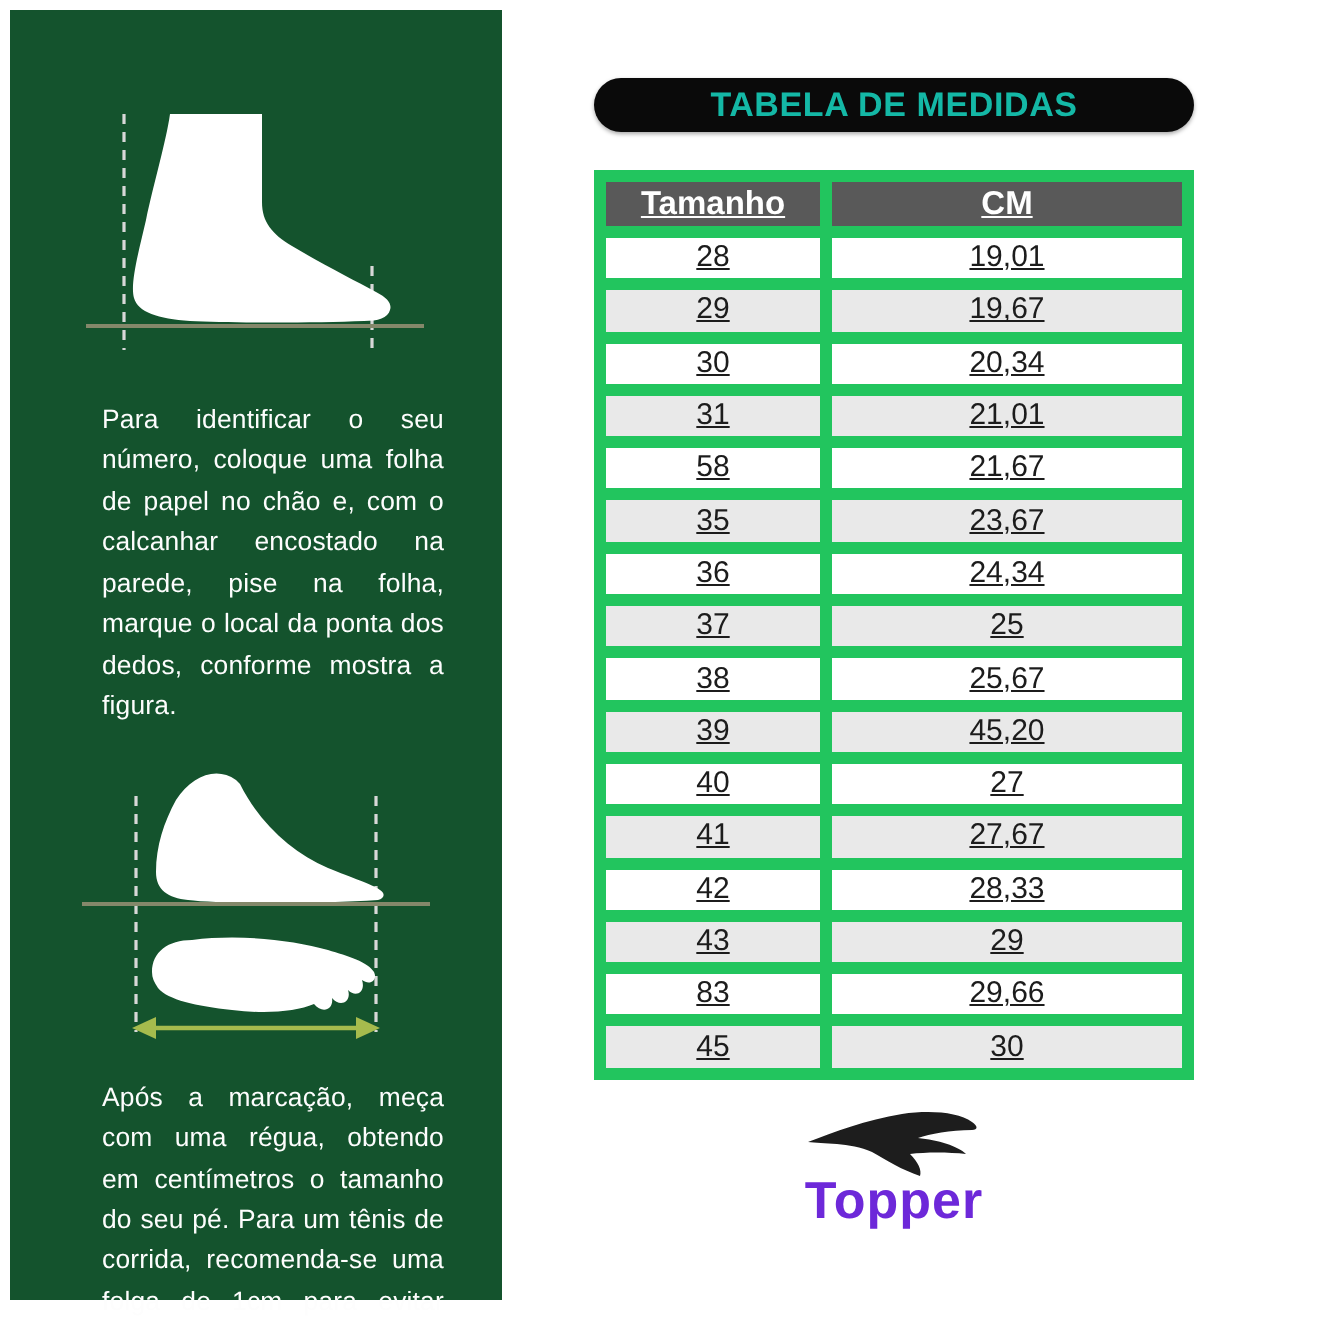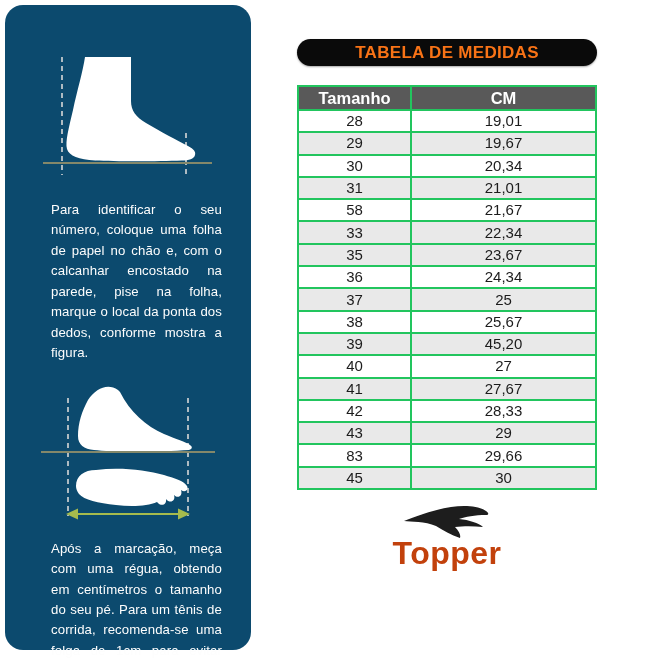--- a/index.html
+++ b/index.html
@@ -3,60 +3,61 @@
 <meta charset="utf-8">
 <style>
   html,body{margin:0;padding:0;background:#ffffff;}
   .stage{
     position:relative;width:660px;height:660px;background:#ffffff;overflow:hidden;
     font-family:"Liberation Sans","DejaVu Sans",sans-serif;
   }
   
   .panel{
     position:absolute;left:5px;top:5px;width:246px;height:645px;
-    background:#0c4a6e;color:#fdfdfd;box-sizing:border-box;border-radius:18px;
+    background:#14532d;color:#fdfdfd;box-sizing:border-box;
   }
   .diagram1{display:block;margin:50px auto 0 auto;}
   .diagram2{display:block;margin:22px auto 0 auto;}
   .para{
     margin:21px 29px 0 46px;
     font-size:13.2px;line-height:1.55;text-align:justify;
     color:#fdfdfd;letter-spacing:0.1px;
   }
   .para2{margin-top:17px;}
   
   .rightcol{position:absolute;left:297px;top:39px;width:300px;}
   .pill{
     height:27px;border-radius:14px;background:#0a0a0a;
     display:flex;align-items:center;justify-content:center;
-    color:#f97316;font-weight:bold;font-size:17px;letter-spacing:0.3px;
+    color:#14b8a6;font-weight:bold;font-size:17px;letter-spacing:0.3px;
     box-shadow:0 1px 2px rgba(0,0,0,0.35);
   }
   table.sizes{
     margin-top:19px;width:300px;border-collapse:collapse;
     border:2px solid #161616;table-layout:fixed;
   }
   table.sizes th,table.sizes td{
-    border:2px solid #22c55e;text-align:center;vertical-align:middle;
+    border:6px solid #22c55e;text-align:center;vertical-align:middle;
     padding:0;
+    text-decoration:underline;
   }
   table.sizes th{
     background:#595959;color:#ffffff;font-size:16.5px;font-weight:bold;
     height:22px;
   }
   table.sizes td{
     background:#ffffff;color:#1c1c1c;font-size:15px;height:20.3px;line-height:20px;
   }
   table.sizes tr.alt td{background:#e9e9e9;}
   table.sizes col.c1{width:113px;}
   
   .logo{margin-top:12px;text-align:center;}
   .logo svg{display:block;margin:0 auto;}
   .brandname{
-    margin-top:-3px;font-size:32px;font-weight:bold;color:#c2410c;
+    margin-top:-3px;font-size:26px;font-weight:bold;color:#6d28d9;
     letter-spacing:0.5px;
   }
 </style>
 </head>
 <body>
 
 <div class="stage">
 
   <div class="panel">
 
@@ -141,24 +142,20 @@
           </tr>
           <tr class="alt">
             <td>31</td>
             <td>21,01</td>
           </tr>
           <tr>
             <td>58</td>
             <td>21,67</td>
           </tr>
           <tr class="alt">
-            <td>33</td>
-            <td>22,34</td>
-          </tr>
-          <tr class="alt">
             <td>35</td>
             <td>23,67</td>
           </tr>
           <tr>
             <td>36</td>
             <td>24,34</td>
           </tr>
           <tr class="alt">
             <td>37</td>
             <td>25</td>

